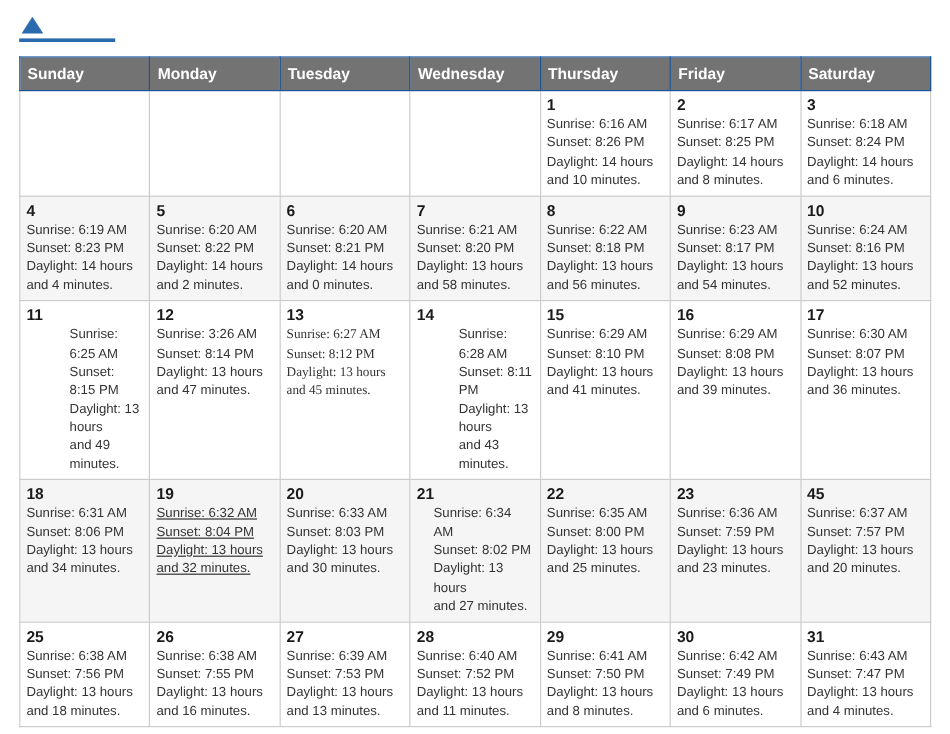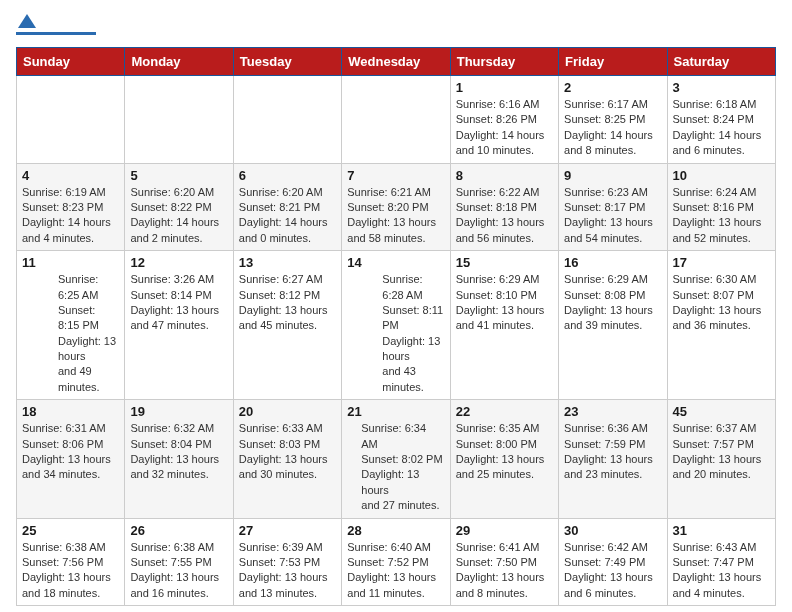--- a/index.html
+++ b/index.html
@@ -44,21 +44,21 @@
       color: #555;
       text-align: right;
       margin-bottom: 4px;
     }
     table {
       width: 100%;
       border-collapse: collapse;
       table-layout: fixed;
     }
     thead th {
-      background: #b91c1c;
+      background: #737373;
       color: #fff;
       text-align: left;
       padding: 6px 6px;
       font-size: 13px;
       font-weight: bold;
       border: 1px solid #1a559a;
     }
     tbody td {
       border: 1px solid #ccc;
       vertical-align: top;
@@ -208,21 +208,21 @@
         </td>
         <td>
           <span class="day-number">12</span>
           <div class="day-info" style="white-space: pre-line;">Sunrise: 3:26 AM
 Sunset: 8:14 PM
 Daylight: 13 hours
 and 47 minutes.</div>
         </td>
         <td>
           <span class="day-number">13</span>
-          <div class="day-info" style="white-space: pre-line;">Sunrise: 6:27 AM
+          <div class="day-info" style="white-space: pre-line; font-family: Liberation Serif, serif;">Sunrise: 6:27 AM
 Sunset: 8:12 PM
 Daylight: 13 hours
 and 45 minutes.</div>
         </td>
         <td>
           <span class="day-number">14</span>
           <div class="day-info" style="white-space: pre-line; margin-left: 35px;">Sunrise: 6:28 AM
 Sunset: 8:11 PM
 Daylight: 13 hours
 and 43 minutes.</div>
@@ -252,21 +252,21 @@
       <tr>
         <td>
           <span class="day-number">18</span>
           <div class="day-info" style="white-space: pre-line;">Sunrise: 6:31 AM
 Sunset: 8:06 PM
 Daylight: 13 hours
 and 34 minutes.</div>
         </td>
         <td>
           <span class="day-number">19</span>
-          <div class="day-info" style="white-space: pre-line;">Sunrise: 6:32 AM
+          <div class="day-info" style="white-space: pre-line; text-decoration: underline;">Sunrise: 6:32 AM
 Sunset: 8:04 PM
 Daylight: 13 hours
 and 32 minutes.</div>
         </td>
         <td>
           <span class="day-number">20</span>
           <div class="day-info" style="white-space: pre-line;">Sunrise: 6:33 AM
 Sunset: 8:03 PM
 Daylight: 13 hours
 and 30 minutes.</div>

